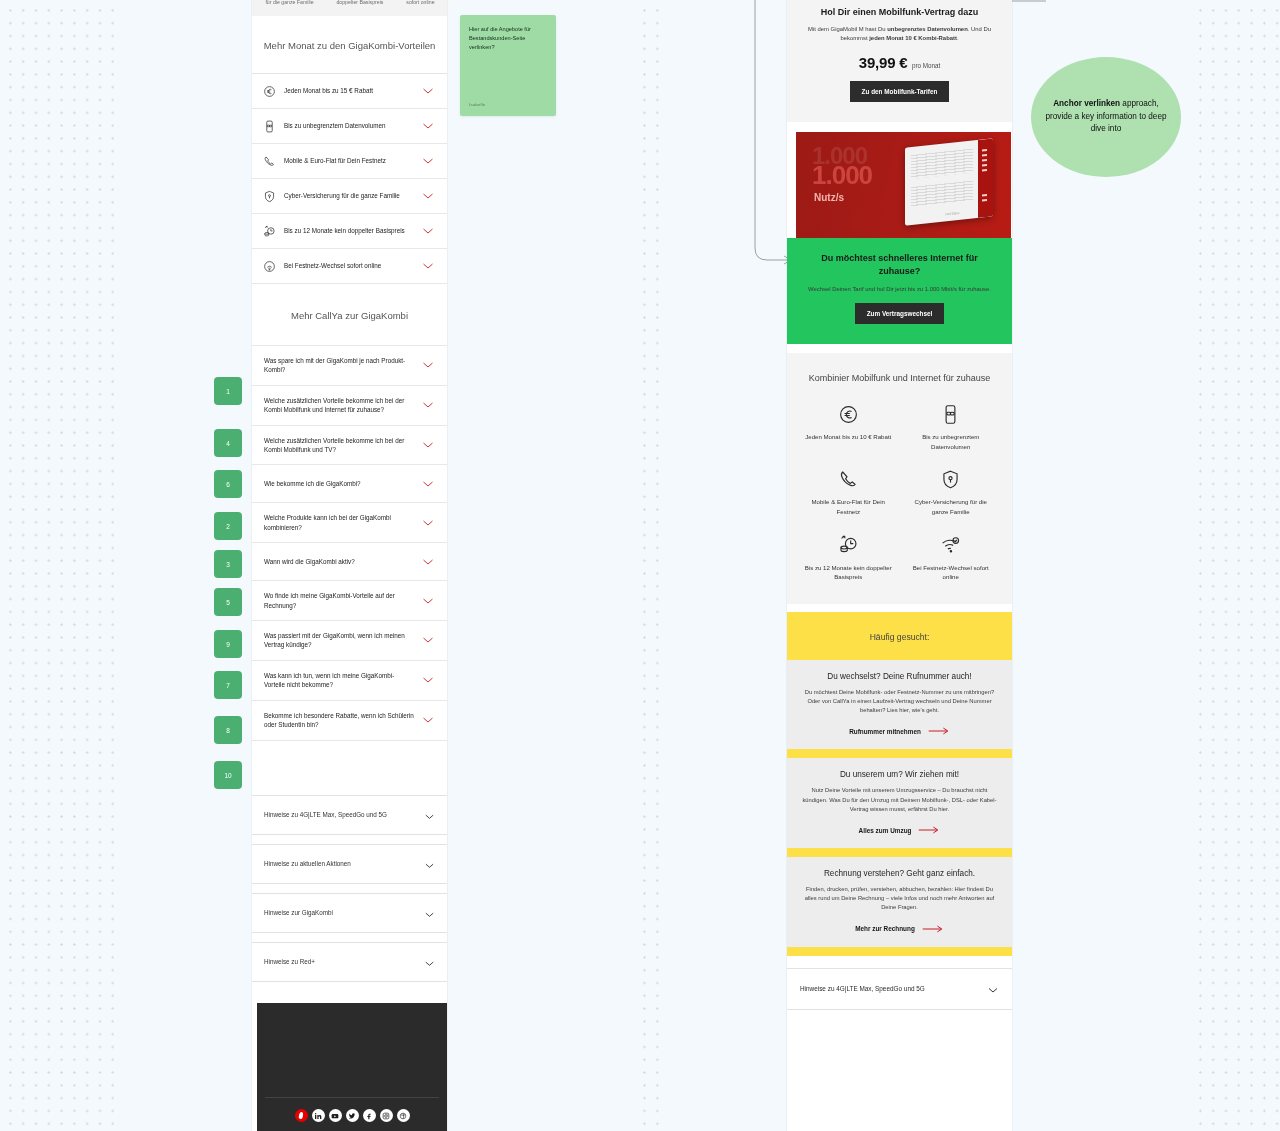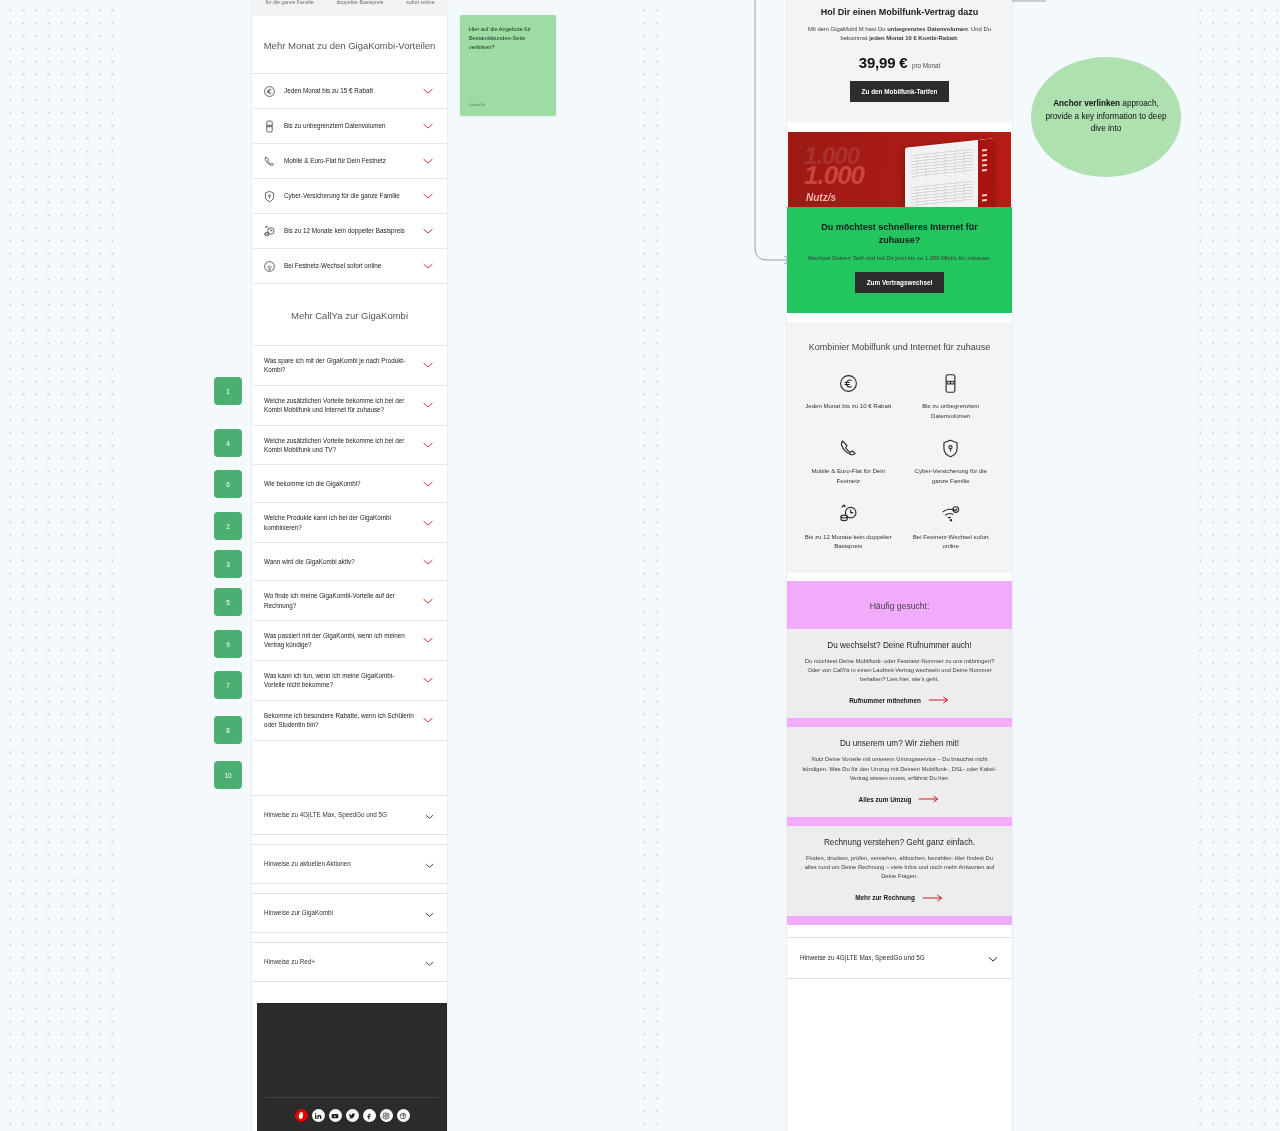--- a/index.html
+++ b/index.html
@@ -123,23 +123,22 @@
   .price { text-align:center; margin-top:10px;}
   .price .amt { font-size:15px; font-weight:700; color:#111; letter-spacing:-.2px;}
   .price .per { font-size:6.3px; color:#4b4b4b; }
   .btn-dark {
     display:block; margin:9px auto 0 auto; background:#2c2c2c; color:#fff;
     font-size:6.4px; font-weight:700; padding:7px 12px; text-align:center;
     border:none; cursor:pointer; width:max-content;
   }
 
   .hero {
-    position:relative; margin:10px 1px 0 1px; height:75px; overflow:hidden;
+    position:relative; margin:10px 1px 0 9px; height:106px; overflow:hidden;
     background: linear-gradient(100deg,#9c1a15 0%, #a81b16 45%, #b81c14 100%);
-    font-style: italic;
   }
   .hero .ghost {
     position:absolute; left:16px; top:12px; font-size:24px; font-weight:700;
     color:rgba(255,255,255,0.10); line-height:23px; letter-spacing:-1px;
   }
   .hero .ghost2 { position:absolute; left:16px; top:28px; font-size:26px; font-weight:700; color:rgba(255,120,110,0.45); letter-spacing:-1px;}
   .hero .mb { position:absolute; left:18px; top:60px; font-size:10px; font-weight:700; color:#f3b4ae;}
   .router {
     position:absolute; right:18px; top:11px; width:88px; height:78px;
     background:#f2f2f2; border-radius:2px; transform: skewY(-6deg);
@@ -600,21 +599,21 @@
                 <path d="M16.6 7.6l1 1 1.8-2"></path>
               </svg>
             </span>
           <div class="lb">Bei Festnetz-Wechsel sofort online</div>
         </div>
       </div>
     </div>
 
     <div style="height:8px;background:#fff;"></div>
 
-    <div style="background:#f0abfc;">
+    <div style="background:#fde047;">
       <div style="text-align:center;font-size:8.6px;color:#444;padding:20px 0 18px 0;">Häufig gesucht:</div>
 
       <div class="hg-card">
         <div class="t">Du wechselst? Deine Rufnummer auch!</div>
         <div class="d">Du möchtest Deine Mobilfunk- oder Festnetz-Nummer zu uns mitbringen? Oder von CallYa in einen Laufzeit-Vertrag wechseln und Deine Nummer behalten? Lies hier, wie's geht.</div>
         <div class="hg-link">
           <span>Rufnummer mitnehmen</span>
           <svg viewBox="0 0 30 10" fill="none" stroke="#c3000d" stroke-width="1.2">
               <path d="M1 5 H26"></path>
               <path d="M21 1 L27 5 L21 9"></path>

